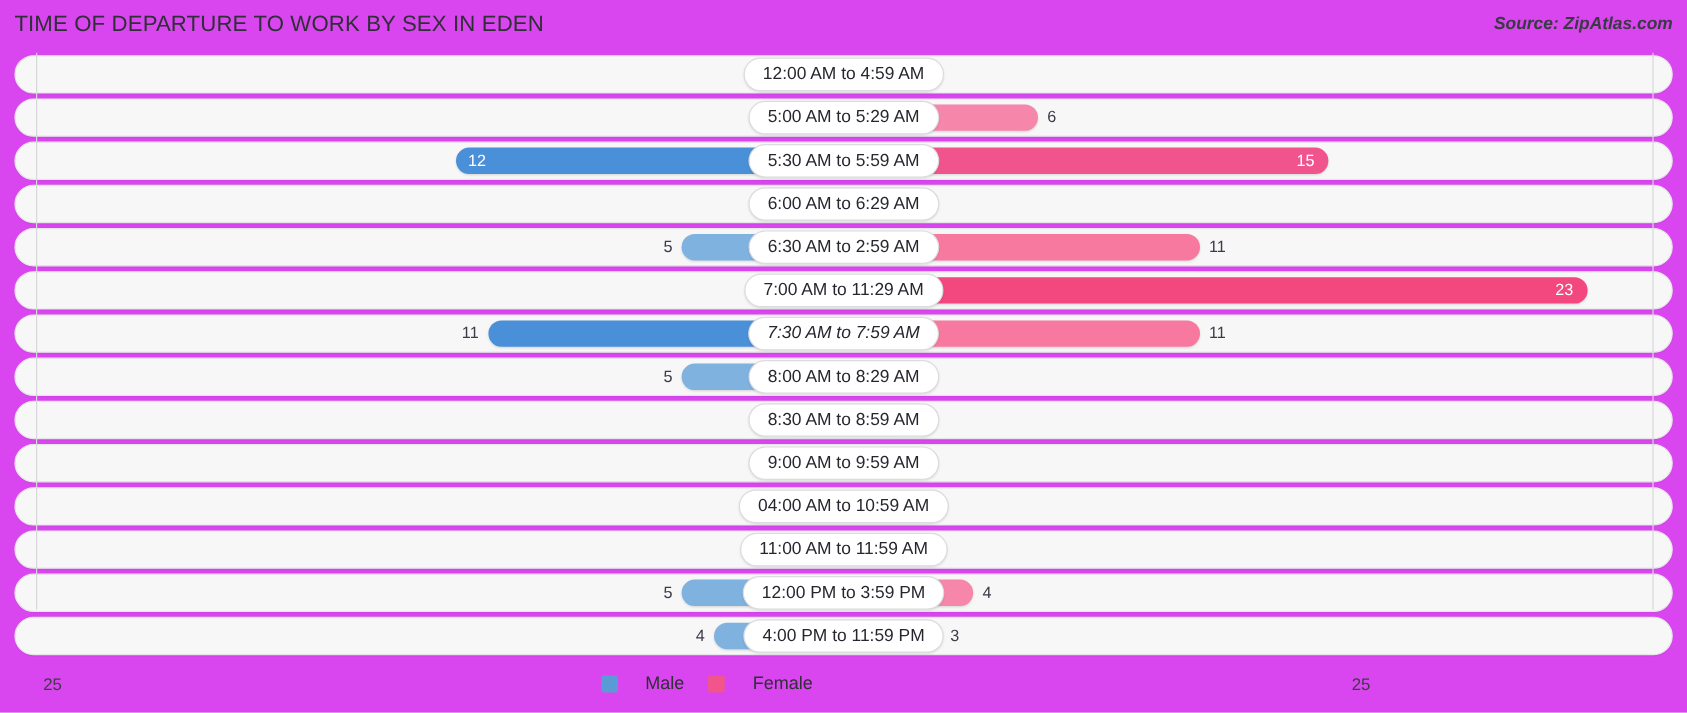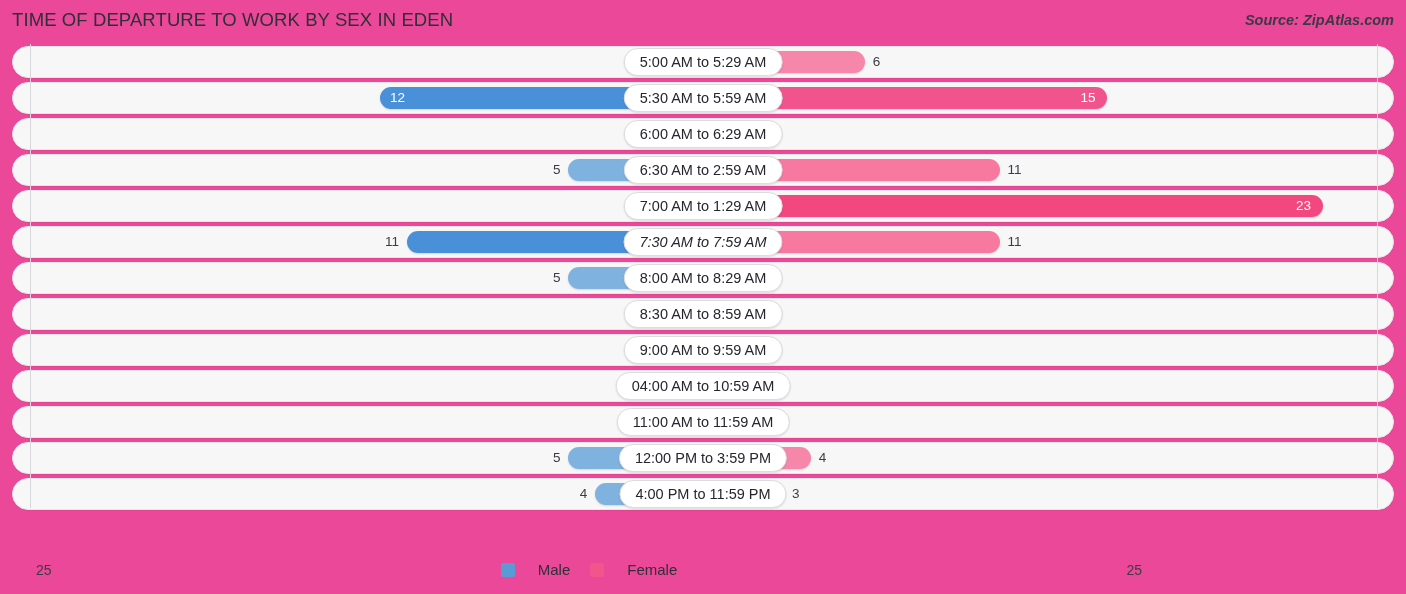--- a/index.html
+++ b/index.html
@@ -7,21 +7,21 @@
   html, body {
     margin: 0; padding: 0;
     width: 1406px; height: 594px;
     background: #ffffff;
     font-family: "Liberation Sans", sans-serif;
     overflow: hidden;
   }
   #page {
     position: relative;
     width: 1406px; height: 594px;
-    background: #ec4899;
+    background: #d946ef;
   }
 
   
   #header {
     position: absolute; left: 0; top: 0;
     width: 1406px; height: 40px;
   }
   #chart-title {
     position: absolute; left: 12px; top: 9px;
     font-size: 18.5px;
@@ -160,20 +160,28 @@
     <div id="chart-title">TIME OF DEPARTURE TO WORK BY SEX IN EDEN</div>
     <div id="source-note">Source: ZipAtlas.com</div>
   </div>
 
   <div id="plot">
     <div class="axis-line" id="axis-left"></div>
     <div class="axis-line" id="axis-right"></div>
     <div id="rows-host">
         <div class="row">
           <div class="track"></div>
+          <div class="bar male" style="left: 649.16px; width: 53.84px; background: rgb(143, 188, 228);"></div>
+          <div class="bar female" style="left: 703px; width: 52px; background: rgb(245, 174, 196);"></div>
+          <div class="val male-val" style="right: 764.84px;">2</div>
+          <div class="val female-val" style="left: 763px;">1</div>
+          <div class="center-label" style="left: 703px;">12:00 AM to 4:59 AM</div>
+        </div>
+        <div class="row">
+          <div class="track"></div>
           <div class="bar male" style="left: 651px; width: 52px; background: rgb(168, 200, 234);"></div>
           <div class="bar female" style="left: 703px; width: 161.76px; background: rgb(247, 134, 171);"></div>
           <div class="val male-val" style="right: 763px;">0</div>
           <div class="val female-val" style="left: 872.76px;">6</div>
           <div class="center-label" style="left: 703px;">5:00 AM to 5:29 AM</div>
         </div>
         <div class="row">
           <div class="track"></div>
           <div class="bar male" style="left: 379.96px; width: 323.04px; background: rgb(74, 144, 217);"></div>
           <div class="bar female" style="left: 703px; width: 404.4px; background: rgb(241, 84, 141);"></div>
@@ -196,21 +204,21 @@
           <div class="val male-val" style="right: 845.6px;">5</div>
           <div class="val female-val" style="left: 1007.56px;">11</div>
           <div class="center-label" style="left: 703px;">6:30 AM to 2:59 AM</div>
         </div>
         <div class="row">
           <div class="track"></div>
           <div class="bar male" style="left: 649.16px; width: 53.84px; background: rgb(143, 188, 228);"></div>
           <div class="bar female" style="left: 703px; width: 620.08px; background: rgb(242, 72, 127);"></div>
           <div class="val male-val" style="right: 764.84px;">2</div>
           <div class="val female-val inside" style="right: 94.92px;">23</div>
-          <div class="center-label" style="left: 703px;">7:00 AM to 1:29 AM</div>
+          <div class="center-label" style="left: 703px;">7:00 AM to 11:29 AM</div>
         </div>
         <div class="row">
           <div class="track"></div>
           <div class="bar male" style="left: 406.88px; width: 296.12px; background: rgb(74, 144, 217);"></div>
           <div class="bar female" style="left: 703px; width: 296.56px; background: rgb(247, 121, 159);"></div>
           <div class="val male-val" style="right: 1007.12px;">11</div>
           <div class="val female-val" style="left: 1007.56px;">11</div>
           <div class="center-label" style="left: 703px; font-style: italic;">7:30 AM to 7:59 AM</div>
         </div>
         <div class="row">

